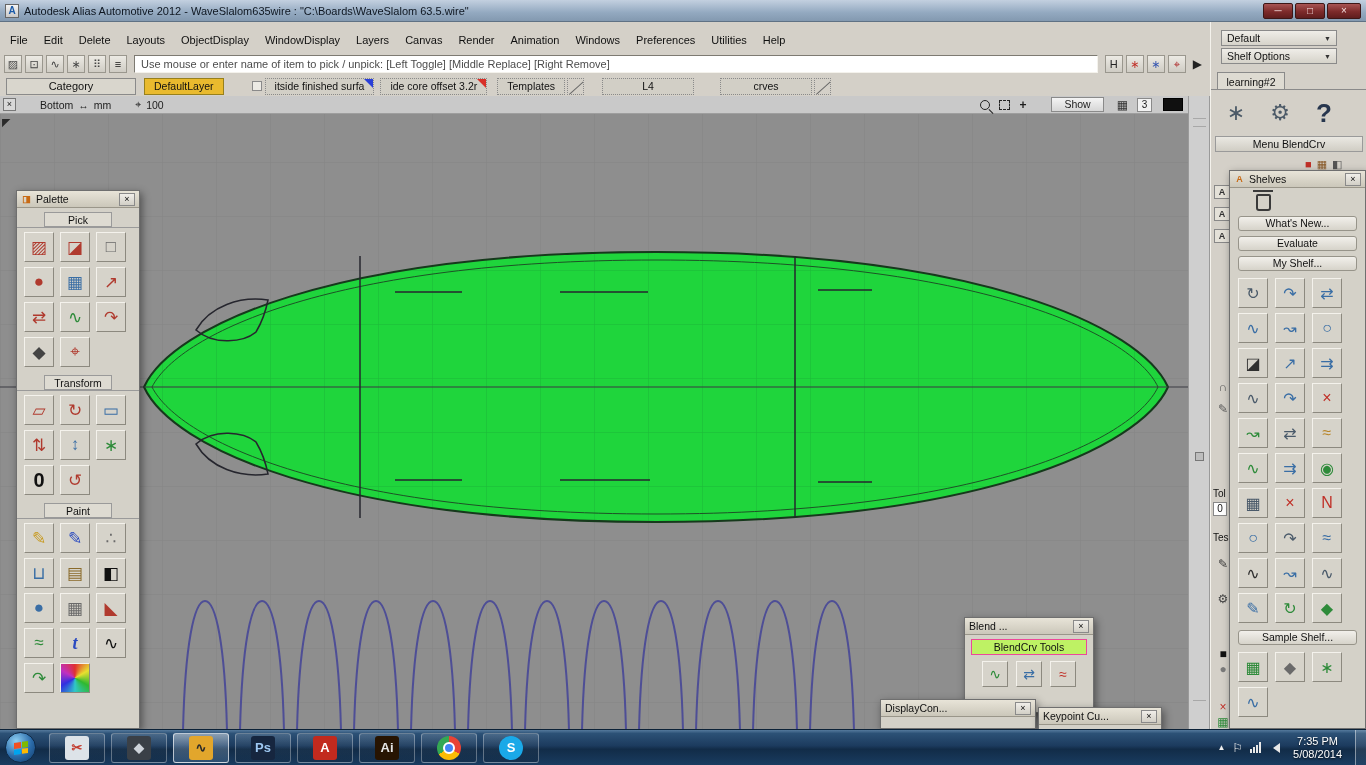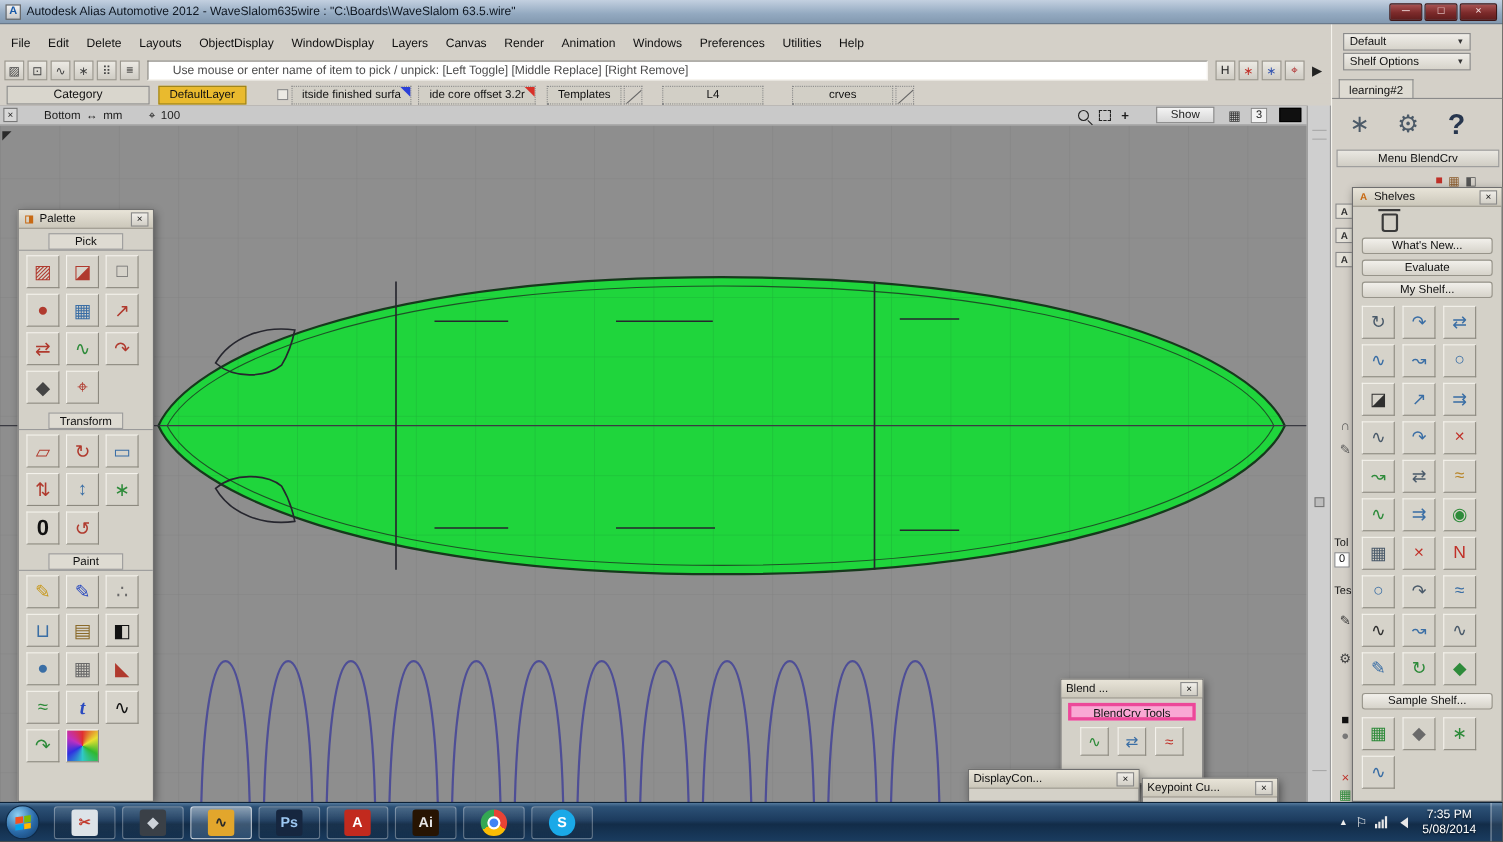--- a/index.html
+++ b/index.html
@@ -14,21 +14,21 @@
 .win-btn{width:30px;height:16px;border:1px solid #3d1616;border-radius:2px;background:linear-gradient(#a85454,#7c2a2a 55%,#5f1d1d);color:#f4e0e0;font-size:10px;line-height:13px;text-align:center;cursor:default}
 .win-btn.close{width:34px}
 
 
 .menubar{position:absolute;left:0;top:22px;width:1210px;height:30px;display:flex;align-items:flex-end;padding:0 2px 3px;background:#d4d0c8}
 .menu-item{padding:3px 8px;color:#101010;white-space:nowrap}
 
 
 .toolbar{position:absolute;left:0;top:52px;width:1210px;height:24px;display:flex;align-items:center;gap:3px;padding:0 4px;background:#d4d0c8}
 .tbtn{width:18px;height:18px;border:1px solid #9a978e;background:linear-gradient(#eceae4,#cfccc4);display:flex;align-items:center;justify-content:center;font-size:11px;flex:0 0 auto}
-.prompt-input{flex:1;height:18px;margin:0 4px;border:1px solid;border-color:#7d7a72 #f4f2ec #f4f2ec #7d7a72;background:#fff;color:#4c4c4c;font-size:11px;padding:0 22px;font-family:"Liberation Sans",sans-serif}
+.prompt-input{flex:1;height:18px;margin:0 4px;border:1px solid;border-color:#7d7a72 #f4f2ec #f4f2ec #7d7a72;background:#fff;color:#4c4c4c;font-size:11px;padding:0 6px;font-family:"Liberation Sans",sans-serif}
 .play-btn{font-size:12px;color:#222;padding:0 4px}
 
 
 .layerbar{position:absolute;left:0;top:76px;width:1210px;height:20px;display:flex;align-items:center;padding:0 6px;background:#d4d0c8}
 .category-box{width:130px;height:17px;border:1px solid #8a8a8a;background:#d9d6cd;display:flex;align-items:center;justify-content:center;flex:0 0 auto}
 .layer-strip{display:flex;align-items:flex-start;flex:1}
 .layer-item{display:flex;align-items:center}
 .layer-item:nth-of-type(1){margin-left:8px}
 .layer-item:nth-of-type(2){margin-left:28px}
 .layer-item:nth-of-type(3){margin-left:6px}
@@ -107,21 +107,21 @@
 
 #shelves{left:1229px;top:170px;width:137px;height:559px;z-index:32;overflow:hidden}
 .trash{width:15px;height:17px;border:2px solid #3a3a3a;border-radius:2px 2px 3px 3px;margin:6px 0 2px 26px;position:relative}
 .trash::before{content:"";position:absolute;left:-5px;top:-6px;width:20px;border-top:2px solid #3a3a3a}
 .shelf-btn{height:15px;margin:5px 8px 0;border:1px solid #97948a;border-radius:3px;background:linear-gradient(#f2f0eb,#d6d3ca);font-size:10.5px;text-align:center;line-height:13px}
 .sh-grid{display:flex;flex-wrap:wrap;gap:5px 7px;padding:7px 8px 2px}
 .sh-grid .tool{width:30px;height:30px;font-size:16px}
 
 
 #blend{left:964px;top:617px;width:130px;height:96px;z-index:50}
-.blend-label{margin:4px 6px 2px;background:#f9a8d4;border:3px solid #ec4899;text-align:center;font-size:10.5px;height:16px;line-height:14px}
+.blend-label{margin:4px 6px 2px;background:#bef264;border:1px solid #ec4899;text-align:center;font-size:10.5px;height:16px;line-height:14px}
 .blend-tools{display:flex;gap:8px;justify-content:center;padding-top:4px}
 .blend-tools .tool{width:26px;height:26px;font-size:14px}
 #displaycon{left:880px;top:699px;width:156px;height:30px;z-index:52}
 #keypoint{left:1038px;top:707px;width:124px;height:24px;z-index:53}
 
 
 .taskbar{position:absolute;left:0;top:729px;width:1366px;height:36px;background:linear-gradient(#54799c 0%,#2c5176 10%,#1c3b5e 45%,#122c48 55%,#1a3c60 100%);border-top:1px solid #0c2238;display:flex;align-items:center;z-index:100}
 .start-orb{width:31px;height:31px;margin-left:5px;border-radius:50%;background:radial-gradient(circle at 35% 28%,#8ed0f4,#2a6aa8 55%,#123a66);border:1px solid #0e2a48;display:flex;align-items:center;justify-content:center;flex:0 0 auto}
 .win-flag{width:14px;height:12px;display:grid;grid-template-columns:1fr 1fr;gap:1px;transform:skewY(-8deg)}
 .wf1{background:#f25022}.wf2{background:#7fba00}.wf3{background:#00a4ef}.wf4{background:#ffb900}

